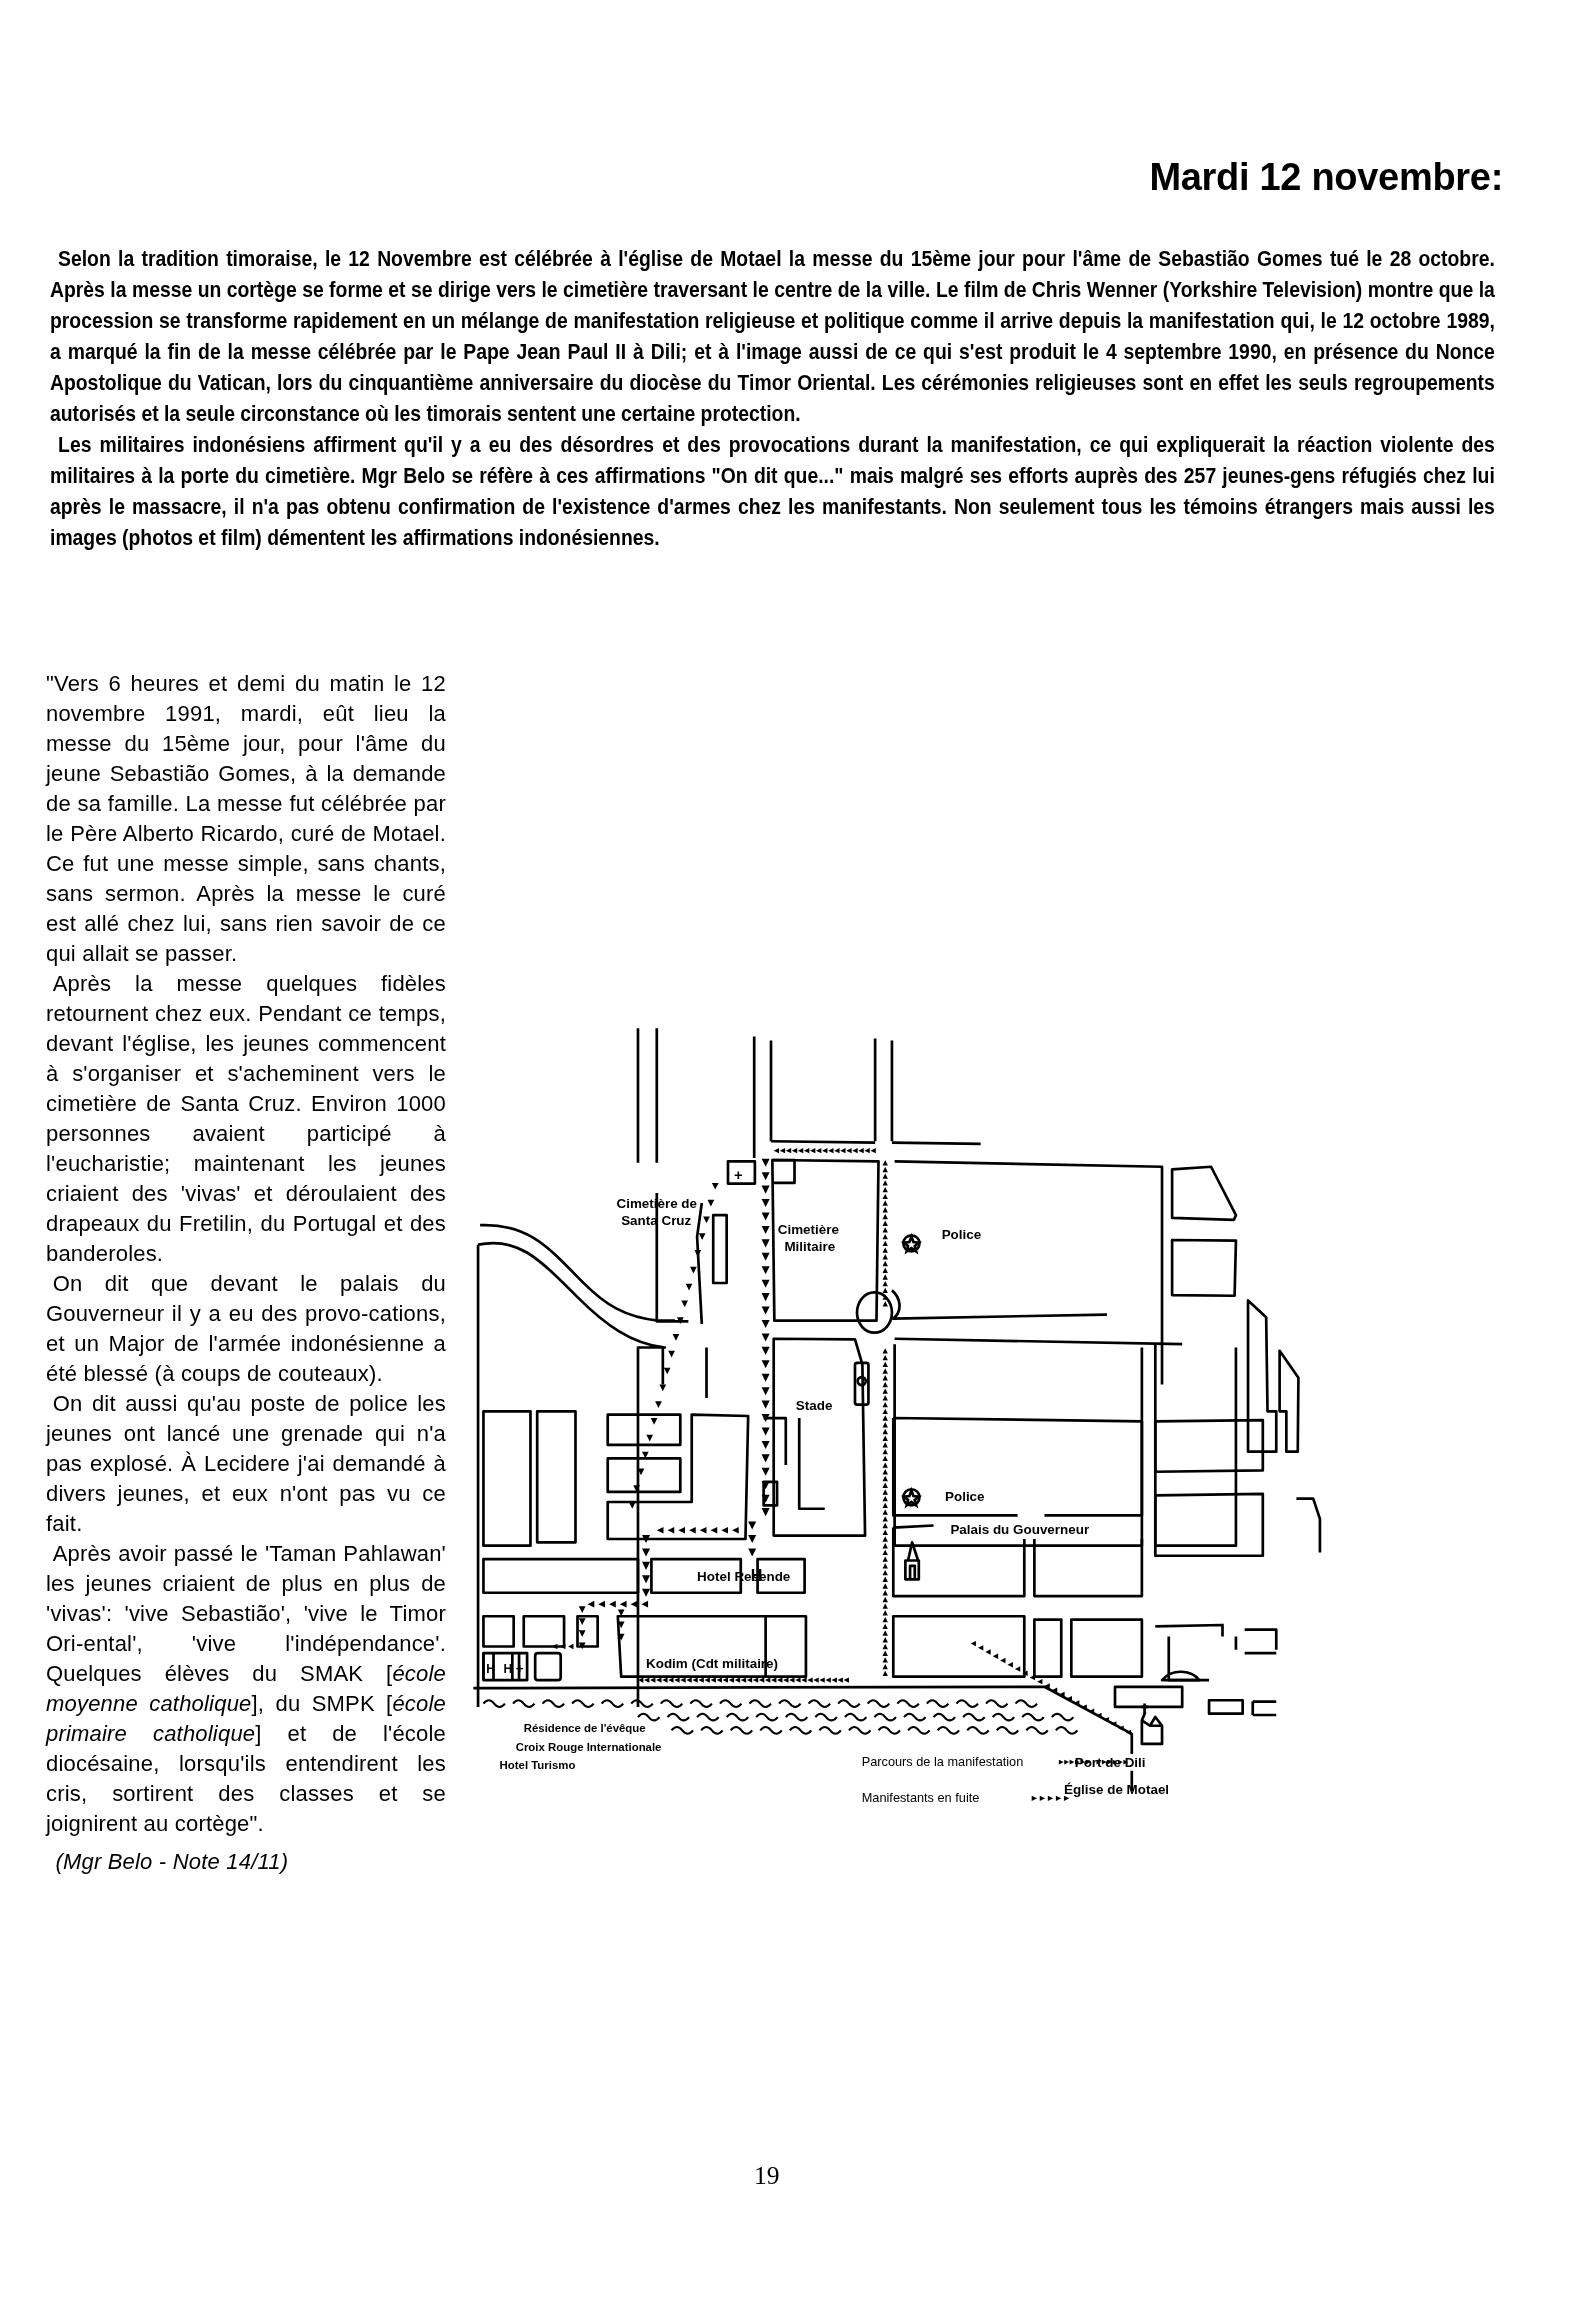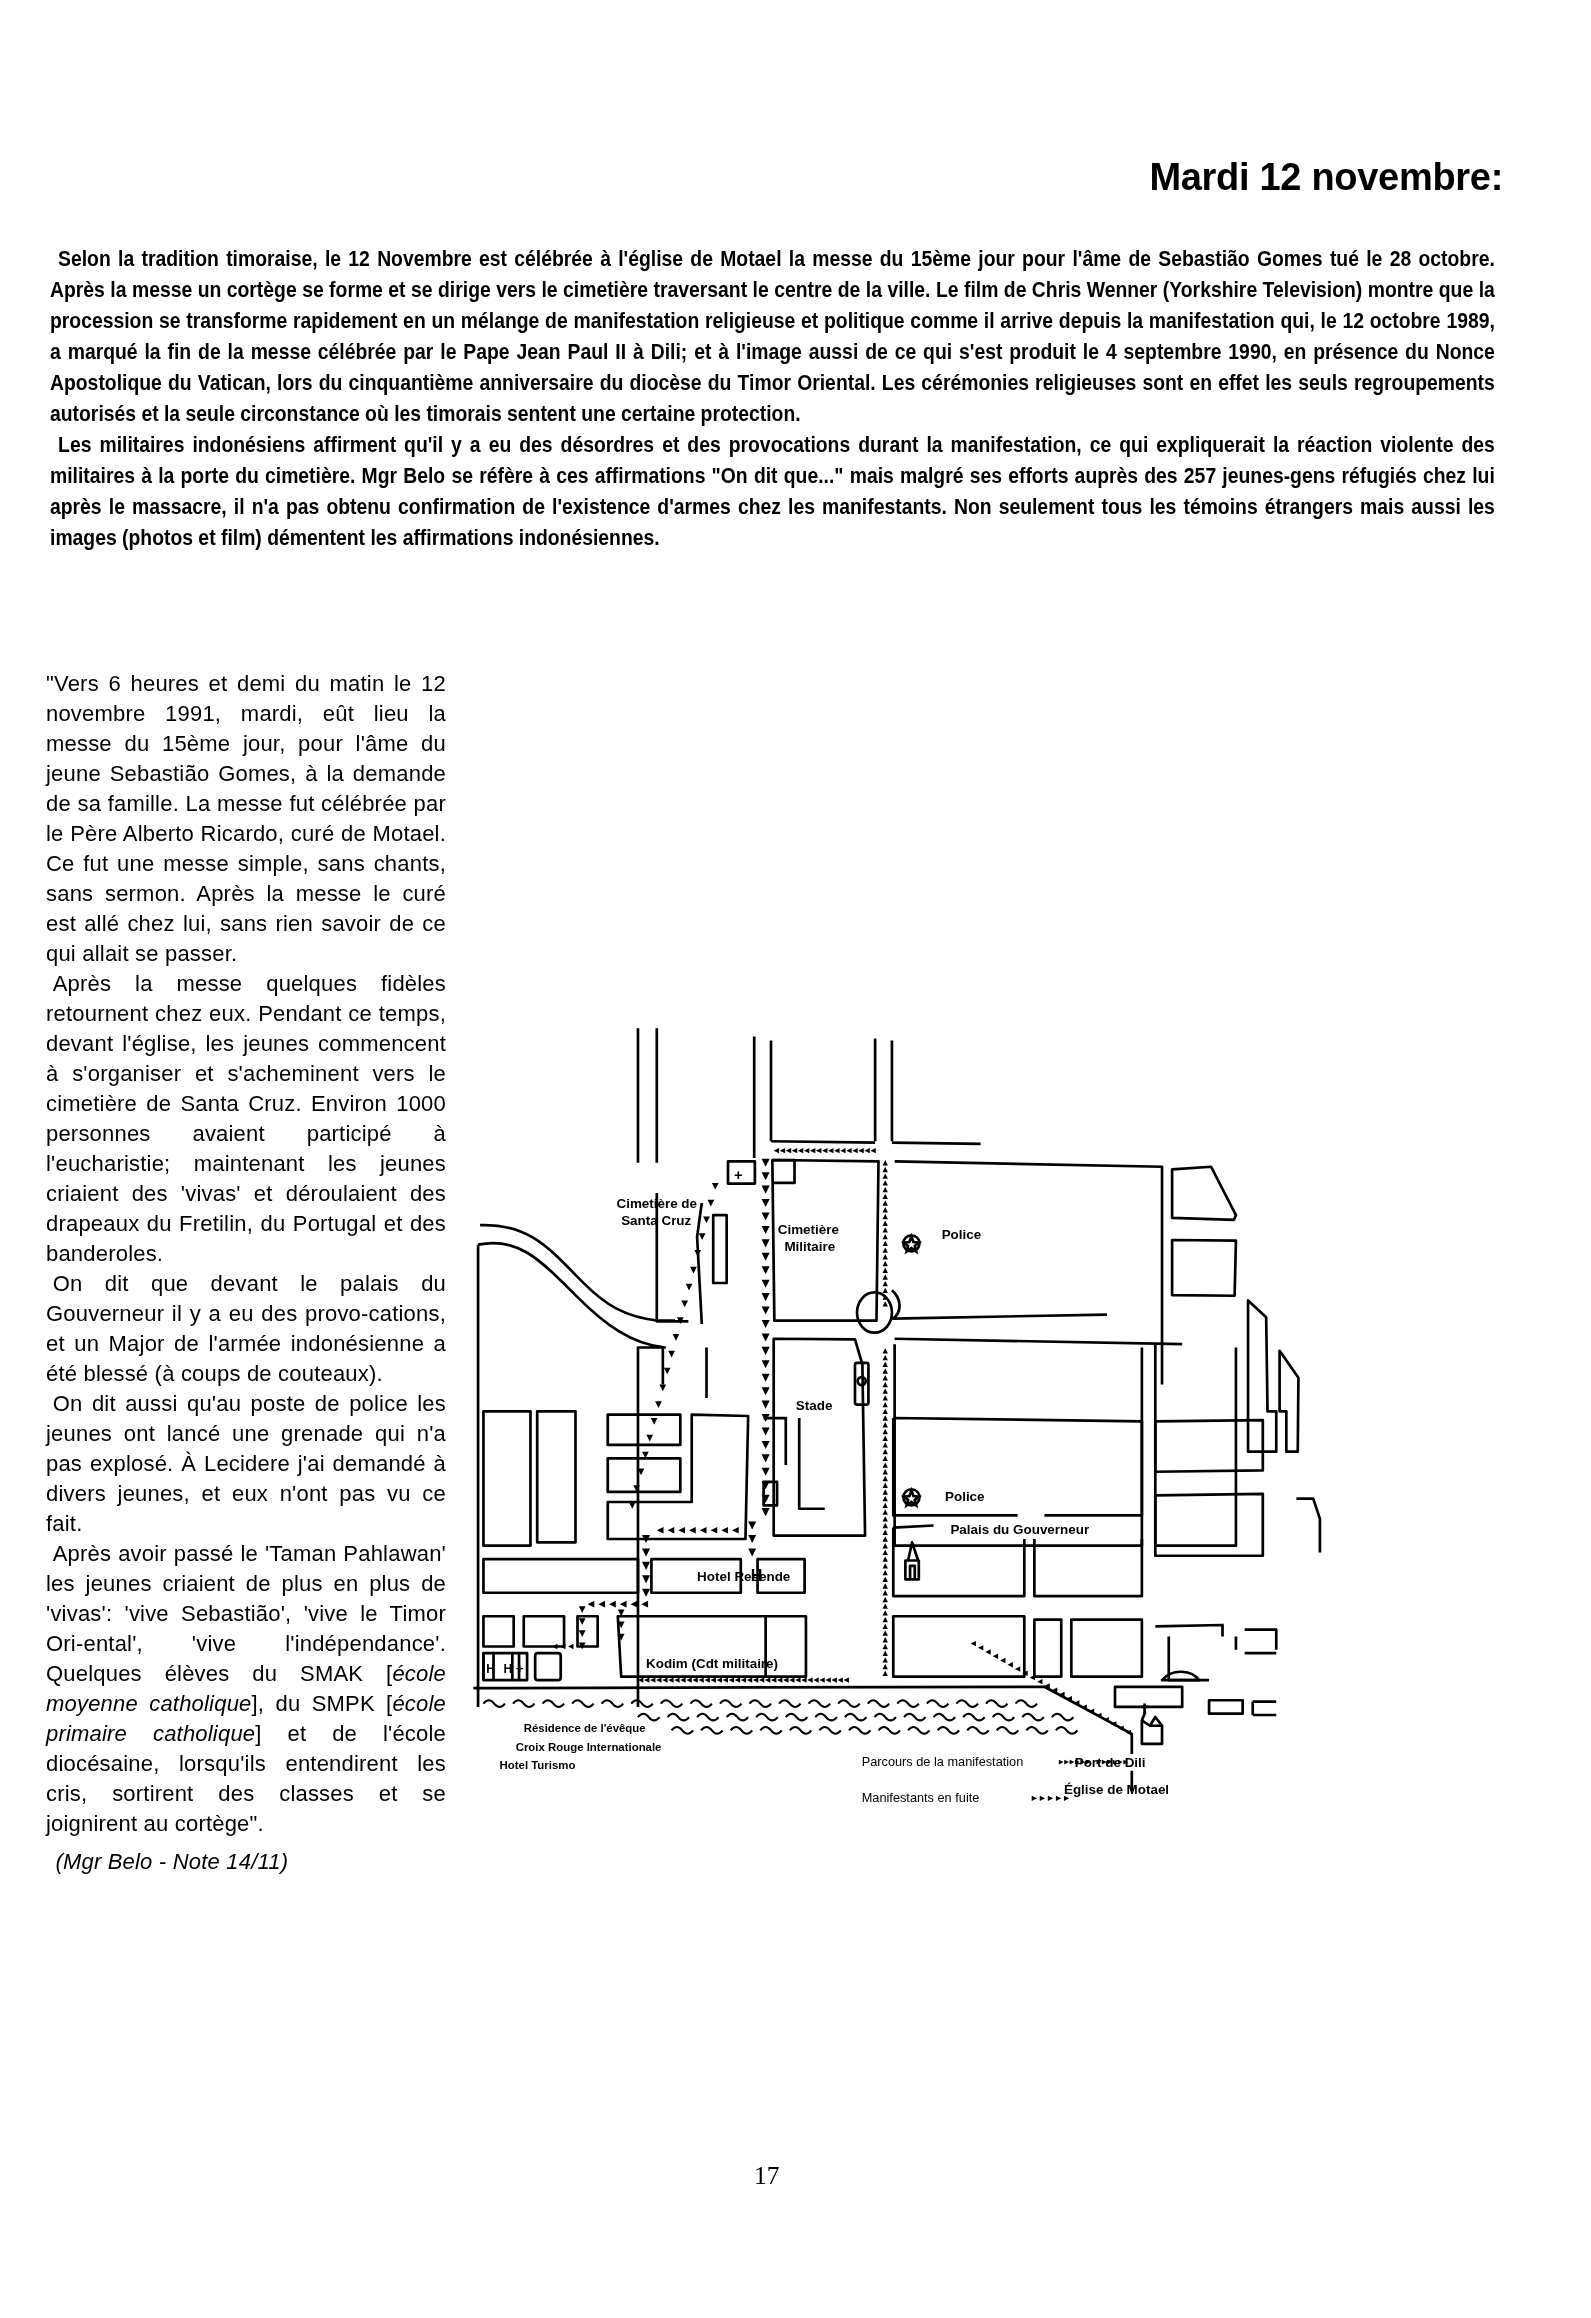--- a/index.html
+++ b/index.html
@@ -462,14 +462,14 @@
     <text x="68" y="1105" font-size="17">Croix Rouge Internationale</text>
     <text x="44" y="1132" font-size="17">Hotel Turismo</text>
     <text x="900" y="1130" font-size="20">Port de Dili</text>
     <text x="884" y="1170" font-size="20">Église de Motael</text>
     <text x="583" y="1128" font-size="19" class="leg">Parcours de la manifestation</text>
     <text x="583" y="1182" font-size="19" class="leg">Manifestants en fuite</text>
   </g>
 </svg>
 </div>
 
-<div class="page-number">17</div>
+<div class="page-number">19</div>
 
 
 </body></html>

